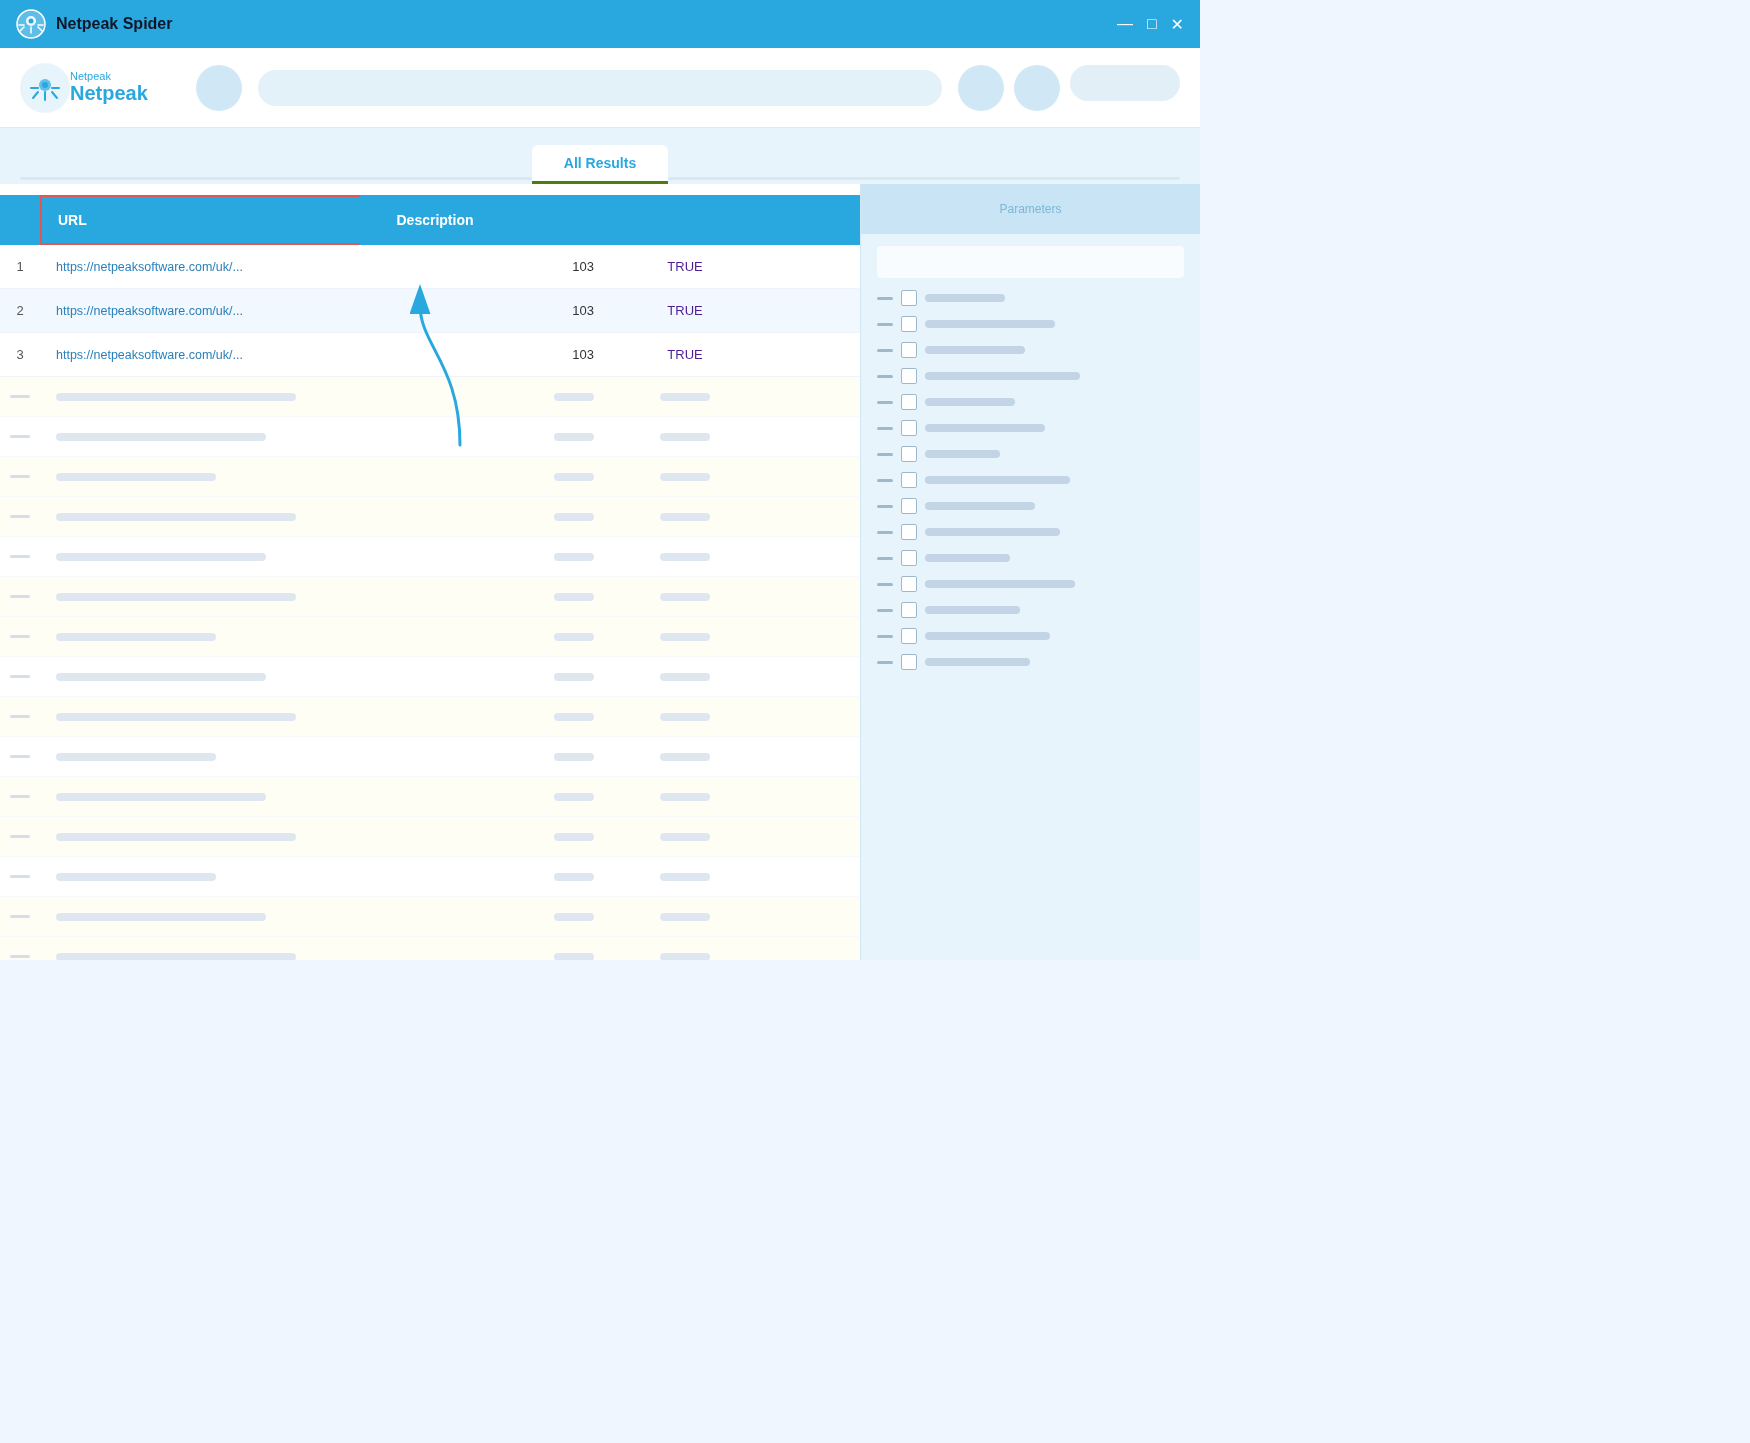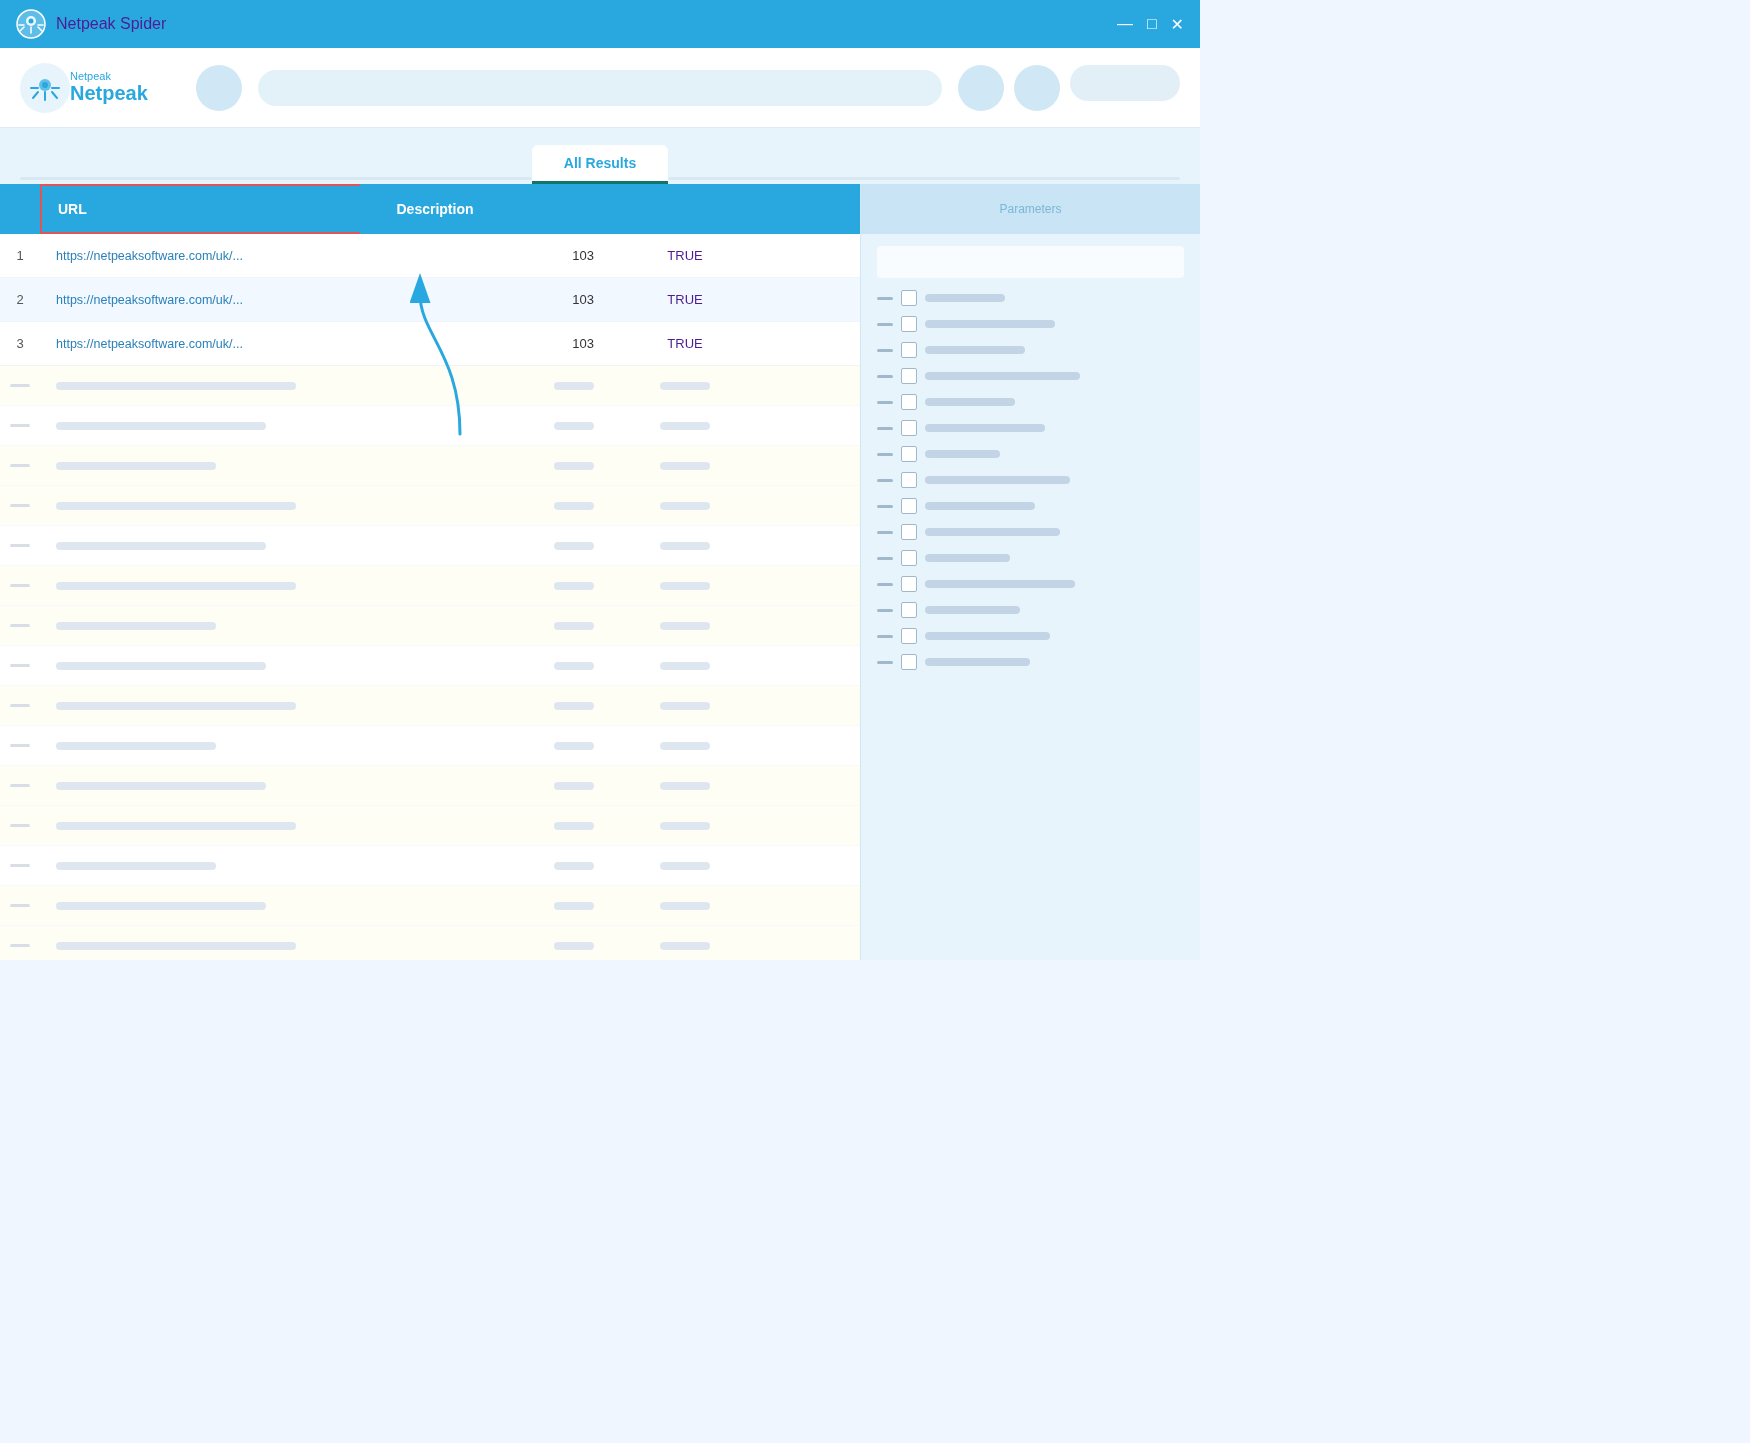--- a/index.html
+++ b/index.html
@@ -23,23 +23,23 @@
     .title-bar-left {
       display: flex;
       align-items: center;
       gap: 10px;
     }
     .title-bar-logo {
       width: 30px;
       height: 30px;
     }
     .title-bar-title {
-      color: #4c1d95;
+      color: #0f172a;
       font-size: 16px;
-      font-weight: 400;
+      font-weight: 700;
     }
     .title-bar-controls {
       display: flex;
       gap: 14px;
     }
     .title-bar-controls span {
       color: white;
       font-size: 16px;
       cursor: pointer;
     }
@@ -121,21 +121,21 @@
       padding: 10px 32px;
       font-size: 14px;
       color: #7ab8d8;
       cursor: pointer;
       border-bottom: 3px solid transparent;
     }
     .tab.active {
       background: white;
       color: #29a8e0;
       font-weight: 600;
-      border-bottom: 3px solid #0f766e;
+      border-bottom: 3px solid #4d7c0f;
       border-radius: 6px 6px 0 0;
     }
 
     
     .main-content {
       display: flex;
       height: calc(960px - 48px - 80px - 56px);
       background: white;
     }
 
@@ -403,21 +403,21 @@
 
 <div class="tabs-area">
   <div class="tab-line"></div>
   <div class="tab active">All Results</div>
   <div class="tab-line"></div>
 
 </div>
 
 <div class="main-content">
 
-  <div class="table-area" style="position: relative;">
+  <div class="table-area" style="position: relative; margin-top: 11px;">
 
     <div class="table-header">
       <div class="th" style="width:40px;"></div>
       <div class="th th-url">URL</div>
       <div class="th th-compliance">Description</div>
     </div>
 
     <div class="table-row odd">
       <div class="td td-row-num">1</div>
       <div class="td td-url">https://netpeaksoftware.com/uk/...</div>

